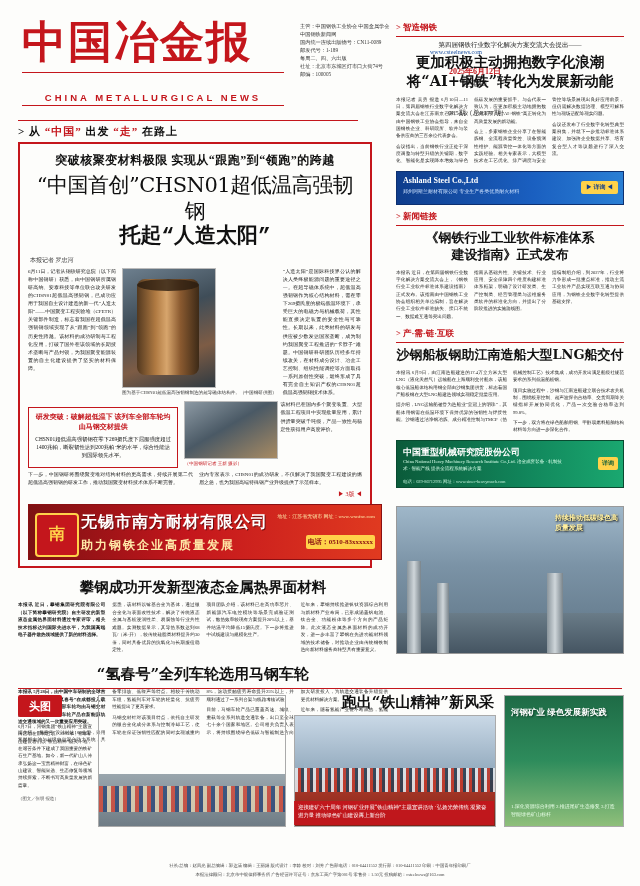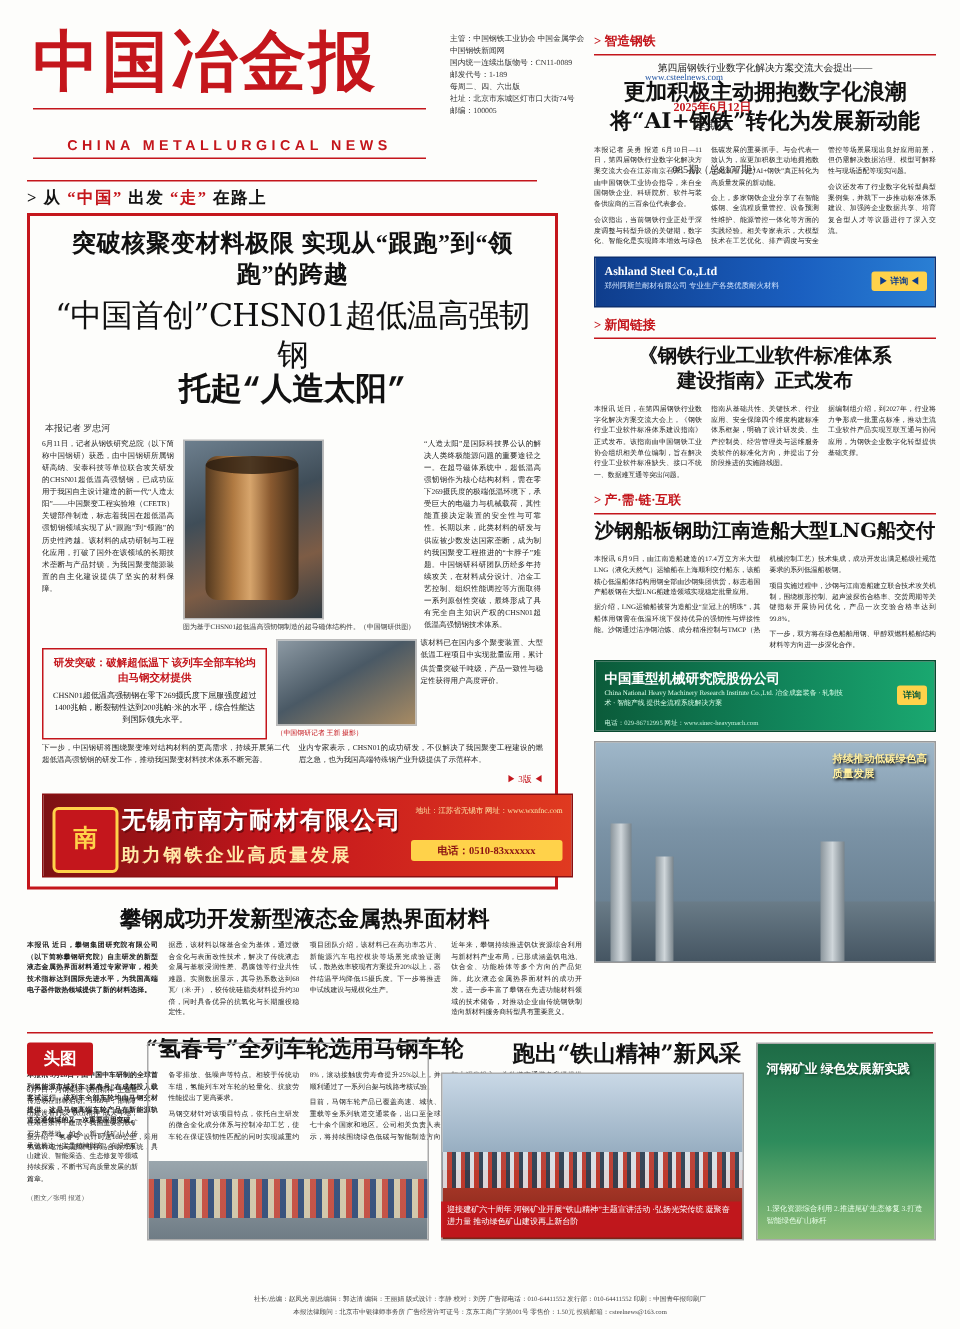--- a/index.html
+++ b/index.html
@@ -38,21 +38,21 @@
   .mast-rule{position:absolute;left:18px;top:120px;width:340px;border-top:1px solid #c4161c;}
   .mast-strap{position:absolute;left:18px;top:124px;font-size:11px;color:#111;font-weight:bold;letter-spacing:1px;}
   .mast-strap .rd{color:#c4161c;}
 
   
   .col-left{position:absolute;left:18px;top:142px;width:370px;}
   .col-right{position:absolute;left:396px;top:22px;width:228px;}
 
   
   .lead-box{border:2px solid #c4161c;padding:8px 8px 6px 8px;width:354px;box-sizing:border-box;}
-  .lead-kicker{text-align:center;font-size:16px;font-weight:bold;letter-spacing:.5px;margin-bottom:4px;}
+  .lead-kicker{text-align:center;font-size:12px;font-weight:bold;letter-spacing:.5px;margin-bottom:4px;}
   .lead-head1{text-align:center;font-size:21px;font-weight:normal;line-height:1.22;font-family:"DejaVu Serif", serif;letter-spacing:-.5px;}
   .lead-head2{text-align:center;font-size:21px;font-weight:bold;line-height:1.22;font-family:Liberation Mono, monospace;margin-bottom:6px;}
   .byline{font-size:6px;color:#333;margin:4px 0 3px 2px;}
 
   .lead-body{display:flex;gap:6px;margin-top:2px;}
   .lb-col{font-size:5px;line-height:1.62;text-align:justify;color:#222;}
   .lb-c1{width:88px;}
   .lb-c2{width:78px;}
   .photo{
     width:92px;height:118px;border:1px solid #bbb;
@@ -73,21 +73,21 @@
 
   
   .ad-nanfang{
     width:354px;height:56px;margin-top:5px;box-sizing:border-box;
     background:linear-gradient(90deg,#7d1113,#c4161c 45%,#e03a20);
     color:#fff;position:relative;border:1px solid #8a1012;
   }
   .ad-nanfang .an-logo{position:absolute;left:6px;top:8px;width:40px;height:40px;background:#c4161c;border:2px solid #ffd24a;border-radius:4px;color:#ffd24a;font-size:16px;font-weight:bold;text-align:center;line-height:38px;font-family:"DejaVu Serif",serif;}
   .ad-nanfang .an-t1{position:absolute;left:52px;top:7px;font-size:16px;font-weight:bold;font-family:"DejaVu Serif",serif;letter-spacing:1px;text-shadow:1px 1px 0 #6d0c0e;}
   .ad-nanfang .an-t2{position:absolute;left:52px;top:32px;font-size:12px;font-weight:bold;color:#ffe9a8;letter-spacing:2px;}
-  .ad-nanfang .an-badge{position:absolute;right:6px;top:30px;font-size:7px;background:#ffd24a;color:#8a1012;padding:2px 18px;border-radius:2px;font-weight:bold;}
+  .ad-nanfang .an-badge{position:absolute;right:6px;top:30px;font-size:7px;background:#ffd24a;color:#8a1012;padding:2px 2px;border-radius:2px;font-weight:bold;}
   .ad-nanfang .an-addr{position:absolute;right:6px;top:8px;font-size:5px;color:#ffe9a8;text-align:right;line-height:1.4;}
 
   
   .head-2{font-size:14.5px;font-weight:bold;text-align:center;margin:10px 0 4px;font-family:"DejaVu Serif", serif;}
   .head-3{font-size:15px;font-weight:bold;text-align:center;margin:12px 0 4px;font-family:"DejaVu Serif", serif;}
   .cols4{column-count:4;column-gap:7px;font-size:4.6px;line-height:1.62;text-align:justify;color:#222;}
   .cols4 p{margin:0 0 3px;}
   .lead-in{font-weight:bold;}
 
   
@@ -116,21 +116,21 @@
     margin-top:6px;width:228px;height:48px;box-sizing:border-box;
     background:linear-gradient(90deg,#0b5b3a,#11845a 55%,#1aa870);
     color:#fff;position:relative;border:1px solid #094a30;
   }
   .ad-green .ag-t1{position:absolute;left:6px;top:5px;font-size:9px;font-weight:bold;}
   .ad-green .ag-t2{position:absolute;left:6px;top:18px;font-size:4.6px;line-height:1.5;color:#d8ffe9;width:160px;}
   .ad-green .ag-tel{position:absolute;left:6px;bottom:3px;font-size:4.4px;color:#bff0d8;}
   .ad-green .ag-badge{position:absolute;right:5px;top:16px;font-size:6px;background:#ffd24a;color:#0b5b3a;padding:2px 4px;border-radius:2px;font-weight:bold;}
 
   .ad-photo{
-    margin-top:6px;width:228px;height:148px;box-sizing:border-box;position:relative;overflow:hidden;
+    margin-top:18px;width:228px;height:148px;box-sizing:border-box;position:relative;overflow:hidden;
     background:linear-gradient(180deg,#9fb7c9 0%,#7b93a6 40%,#5d7384 100%);
     border:1px solid #999;
   }
   .ad-photo .stack{position:absolute;left:10px;bottom:0;width:14px;height:92px;background:linear-gradient(90deg,#8a959c,#cfd6da,#79848b);}
   .ad-photo .stack.s2{left:40px;height:70px;width:12px;}
   .ad-photo .stack.s3{left:150px;height:80px;width:16px;}
   .ad-photo .plant{position:absolute;left:0;bottom:0;width:228px;height:40px;background:linear-gradient(180deg,#6a7c88,#455562);}
   .ad-photo .ad-cap{position:absolute;right:4px;top:6px;width:64px;font-size:7px;font-weight:bold;color:#ffef9f;line-height:1.5;text-shadow:1px 1px 2px #000;}
 
   

